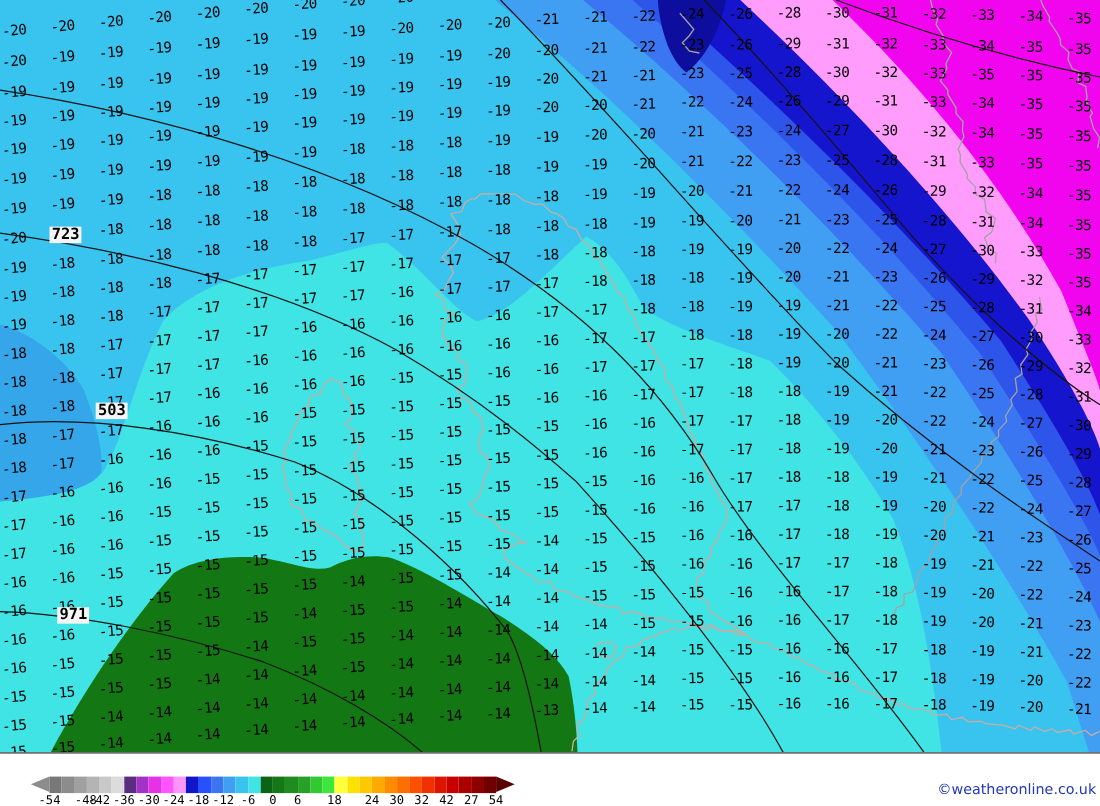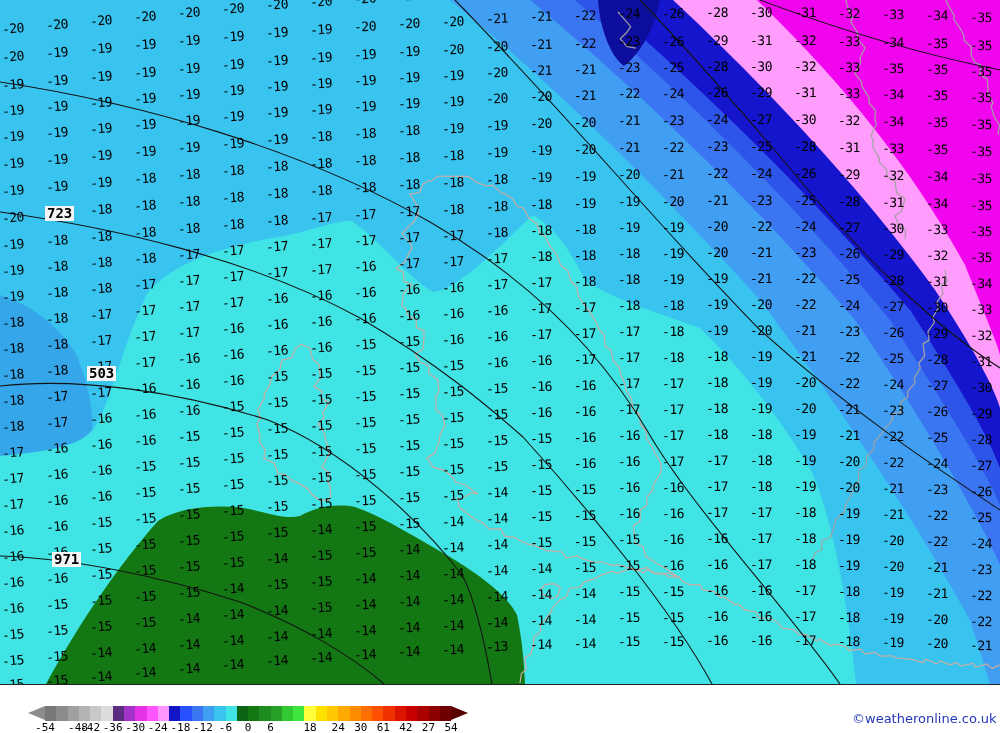--- a/index.html
+++ b/index.html
@@ -719,24 +719,24 @@
         <span class="tick" style="left: 75.1111px;">-42</span>
         <span class="tick" style="left: 97.6667px;">-36</span>
         <span class="tick" style="left: 120.222px;">-30</span>
         <span class="tick" style="left: 142.778px;">-24</span>
         <span class="tick" style="left: 165.333px;">-18</span>
         <span class="tick" style="left: 187.889px;">-12</span>
         <span class="tick" style="left: 210.444px;">-6</span>
         <span class="tick" style="left: 233px;">0</span>
         <span class="tick" style="left: 255.556px;">6</span>
         <span class="tick" style="left: 278.111px; margin-top: 44px;">12</span>
-        <span class="tick" style="left: 295px;">18</span>
+        <span class="tick" style="left: 289px;">18</span>
         <span class="tick" style="left: 323.222px;">24</span>
         <span class="tick" style="left: 345.778px;">30</span>
-        <span class="tick" style="left: 368.333px;">61</span>
+        <span class="tick" style="left: 368.333px;">32</span>
         <span class="tick" style="left: 390.889px;">42</span>
         <span class="tick" style="left: 413.444px;">27</span>
         <span class="tick" style="left: 436px;">54</span>
       </div>
     <div class="copy" style="color: rgb(36, 56, 184);">©weatheronline.co.uk</div>
   </div>
 
 </div>
 
 </body></html>

